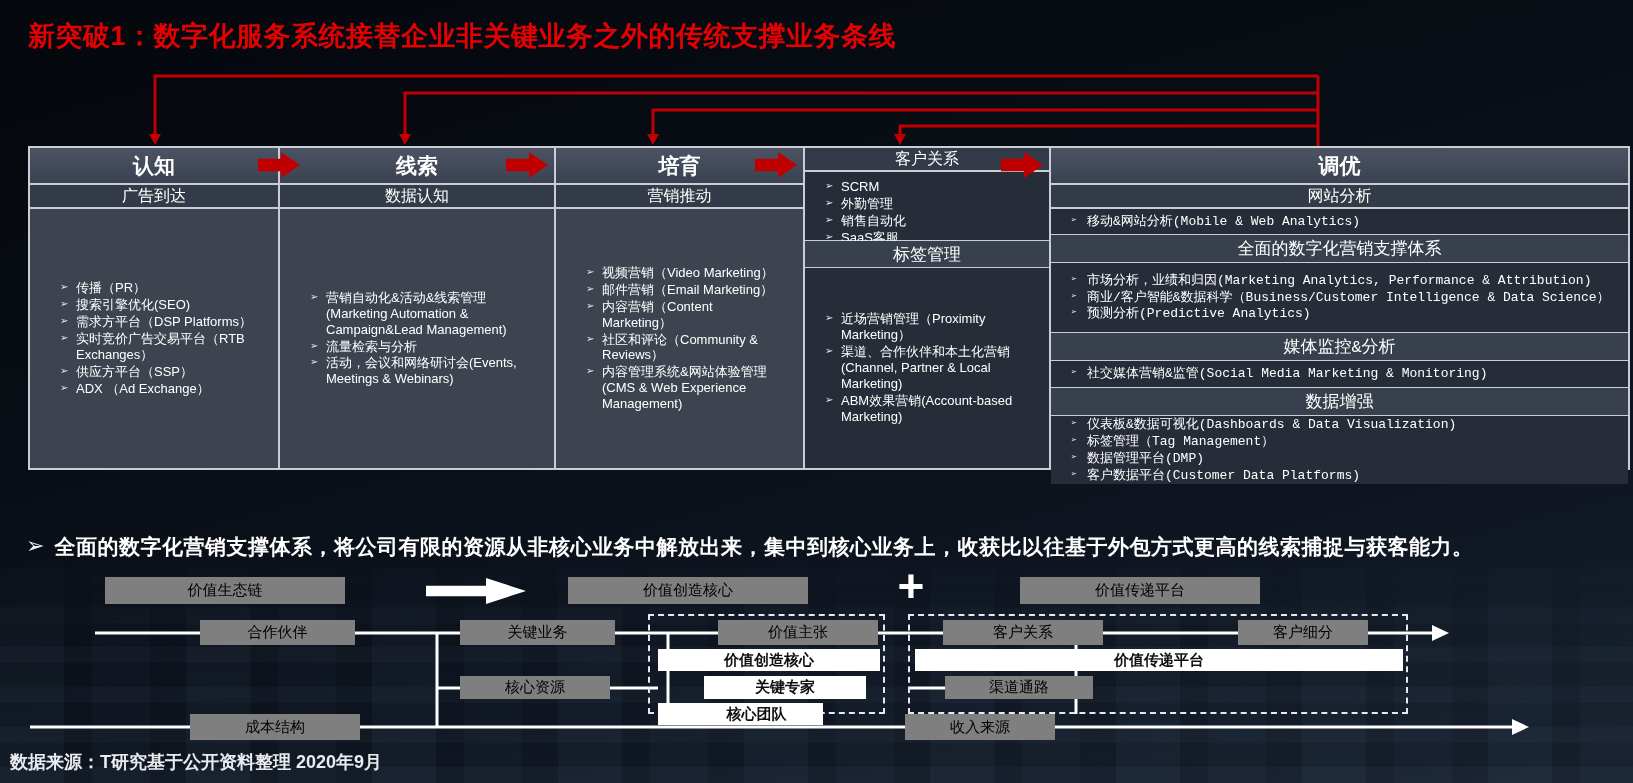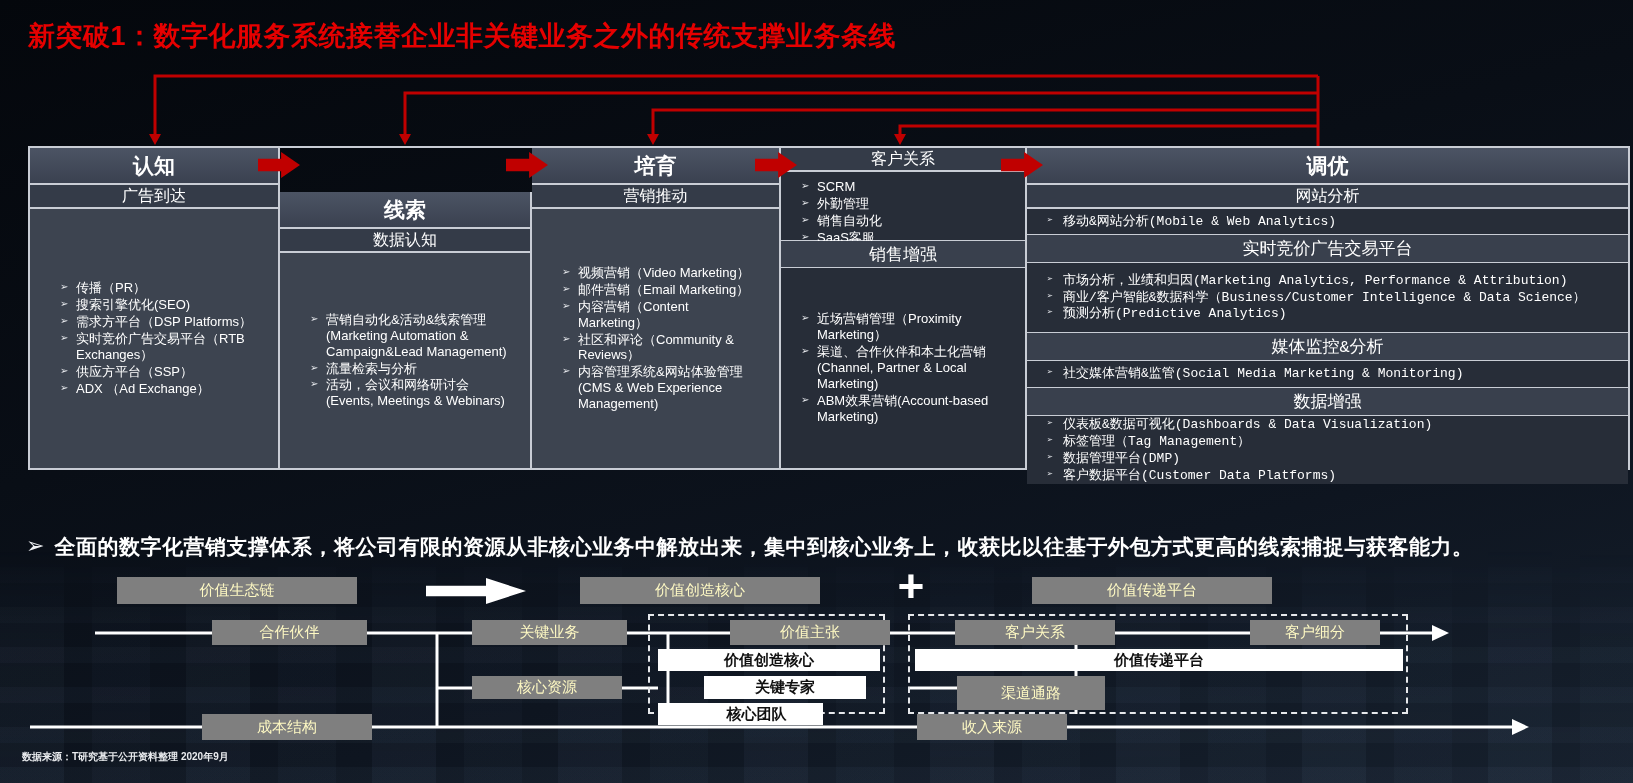--- a/index.html
+++ b/index.html
@@ -22,21 +22,21 @@
     position:absolute;left:28px;top:18px;width:1580px;
     font-size:27px;font-weight:bold;color:#e60000;letter-spacing:.5px;
   }
   
   .table{
     position:absolute;left:28px;top:146px;width:1602px;height:324px;
     border:2px solid #c9cdd5;box-sizing:border-box;display:flex;
   }
   .col{box-sizing:border-box;border-right:2px solid #c9cdd5;display:flex;flex-direction:column;}
   .col:last-child{border-right:none;}
-  .c1{width:250px;} .c2{width:252px;margin-top:44px;} .c3{width:249px;} .c4{width:246px;} .c5{flex:1;font-family:Liberation Mono, monospace;}
+  .c1{width:250px;} .c2{width:276px;} .c3{width:249px;} .c4{width:246px;} .c5{flex:1;font-family:Liberation Mono, monospace;}
   .hd{
     height:37px;flex:0 0 37px;display:flex;align-items:center;justify-content:center;
     font-size:21px;font-weight:bold;
     background:linear-gradient(180deg,#4c5464 0%,#3a4150 100%);
     border-bottom:2px solid #c9cdd5;box-sizing:border-box;
   }
   .cat{
     height:24px;flex:0 0 24px;display:flex;align-items:center;justify-content:center;
     font-size:16px;background:#343b48;border-bottom:2px solid #c9cdd5;box-sizing:border-box;
   }
@@ -59,31 +59,31 @@
   
   .insight{position:absolute;left:26px;top:533px;width:1590px;display:flex;align-items:flex-start;}
   .insight .mk{font-size:22px;margin-right:10px;color:#f0f2f5;}
   .insight .tx{font-size:21px;font-weight:600;letter-spacing:.5px;}
   
   .dg{position:absolute;left:0;top:0;width:1633px;height:783px;pointer-events:none;}
   .gbox,.wbox{
     position:absolute;display:flex;align-items:center;justify-content:center;
     font-size:15px;z-index:3;box-sizing:border-box;
   }
-  .gbox{background:#7f7f7f;color:#fef9c3;margin-left:12px;}
+  .gbox{background:#7f7f7f;color:#000000;}
   .wbox{background:#ffffff;color:#111;font-weight:600;}
   .dashed{position:absolute;border:2px dashed #e6e8eb;box-sizing:border-box;z-index:2;}
   .fat-white-arrow{
     position:absolute;left:426px;top:578px;width:100px;height:26px;background:#fff;z-index:3;
     clip-path:polygon(0 30%,60% 30%,60% 0,100% 50%,60% 100%,60% 70%,0 70%);
   }
   .plus{position:absolute;left:885px;top:565px;width:52px;height:42px;z-index:3;
     font-size:46px;font-weight:bold;color:#fff;display:flex;align-items:center;justify-content:center;}
   svg.lines{position:absolute;left:0;top:0;z-index:1;}
-  .source{position:absolute;left:22px;top:750px;font-size:10px;font-weight:bold;color:#e9ebee;}
+  .source{position:absolute;left:10px;top:750px;font-size:18px;font-weight:bold;color:#e9ebee;}
 </style>
 </head>
 <body>
 
 <div class="cityscape"></div>
 
 <div class="title">新突破1：数字化服务系统接替企业非关键业务之外的传统支撑业务条线</div>
 
 <svg class="lines" width="1633" height="783">
   <g stroke="#c00000" stroke-width="3" fill="none">
@@ -201,21 +201,21 @@
           <li>
             <span class="mk">➢</span>
             <span class="tx">销售自动化</span>
           </li>
           <li>
             <span class="mk">➢</span>
             <span class="tx">SaaS客服</span>
           </li>
         </ul>
     </div>
-    <div class="substrip" style="height:27px;flex:0 0 27px;">销售增强</div>
+    <div class="substrip" style="height:27px;flex:0 0 27px;">标签管理</div>
     <div class="strip" style="flex:1;">
       <ul class="blist">
           <li>
             <span class="mk">➢</span>
             <span class="tx">近场营销管理（Proximity Marketing）</span>
           </li>
           <li>
             <span class="mk">➢</span>
             <span class="tx">渠道、合作伙伴和本土化营销(Channel, Partner &amp; Local Marketing)</span>
           </li>
@@ -231,21 +231,21 @@
     <div class="hd">调优</div>
     <div class="cat">网站分析</div>
     <div class="strip" style="height:26px;flex:0 0 26px;">
       <ul class="blist">
           <li>
             <span class="mk">➢</span>
             <span class="tx">移动&amp;网站分析(Mobile &amp; Web Analytics)</span>
           </li>
         </ul>
     </div>
-    <div class="substrip" style="height:28px;flex:0 0 28px;">实时竞价广告交易平台</div>
+    <div class="substrip" style="height:28px;flex:0 0 28px;">全面的数字化营销支撑体系</div>
     <div class="strip" style="height:70px;flex:0 0 70px;">
       <ul class="blist">
           <li>
             <span class="mk">➢</span>
             <span class="tx">市场分析，业绩和归因(Marketing Analytics, Performance &amp; Attribution)</span>
           </li>
           <li>
             <span class="mk">➢</span>
             <span class="tx">商业/客户智能&amp;数据科学（Business/Customer Intelligence &amp; Data Science）</span>
           </li>
@@ -328,21 +328,21 @@
   <div class="gbox" style="left:460px;top:620px;width:155px;height:25px;">关键业务</div>
   <div class="gbox" style="left:718px;top:620px;width:160px;height:25px;">价值主张</div>
   <div class="gbox" style="left:943px;top:620px;width:160px;height:25px;">客户关系</div>
   <div class="gbox" style="left:1238px;top:620px;width:130px;height:25px;">客户细分</div>
 
   <div class="wbox" style="left:658px;top:649px;width:222px;height:22px;">价值创造核心</div>
   <div class="wbox" style="left:915px;top:649px;width:488px;height:22px;">价值传递平台</div>
 
   <div class="gbox" style="left:460px;top:676px;width:150px;height:23px;">核心资源</div>
   <div class="wbox" style="left:658px;top:676px;width:162px;height:23px;margin-left:46px;">关键专家</div>
-  <div class="gbox" style="left:945px;top:676px;width:148px;height:34px;">渠道通路</div>
+  <div class="gbox" style="left:945px;top:676px;width:148px;height:23px;">渠道通路</div>
 
   <div class="wbox" style="left:658px;top:703px;width:165px;height:22px;padding-left:32px;">核心团队</div>
 
   <div class="gbox" style="left:190px;top:714px;width:170px;height:26px;">成本结构</div>
   <div class="gbox" style="left:905px;top:714px;width:150px;height:26px;">收入来源</div>
 </div>
 
 <div class="source">数据来源：T研究基于公开资料整理  2020年9月</div>
 
 </body></html>

